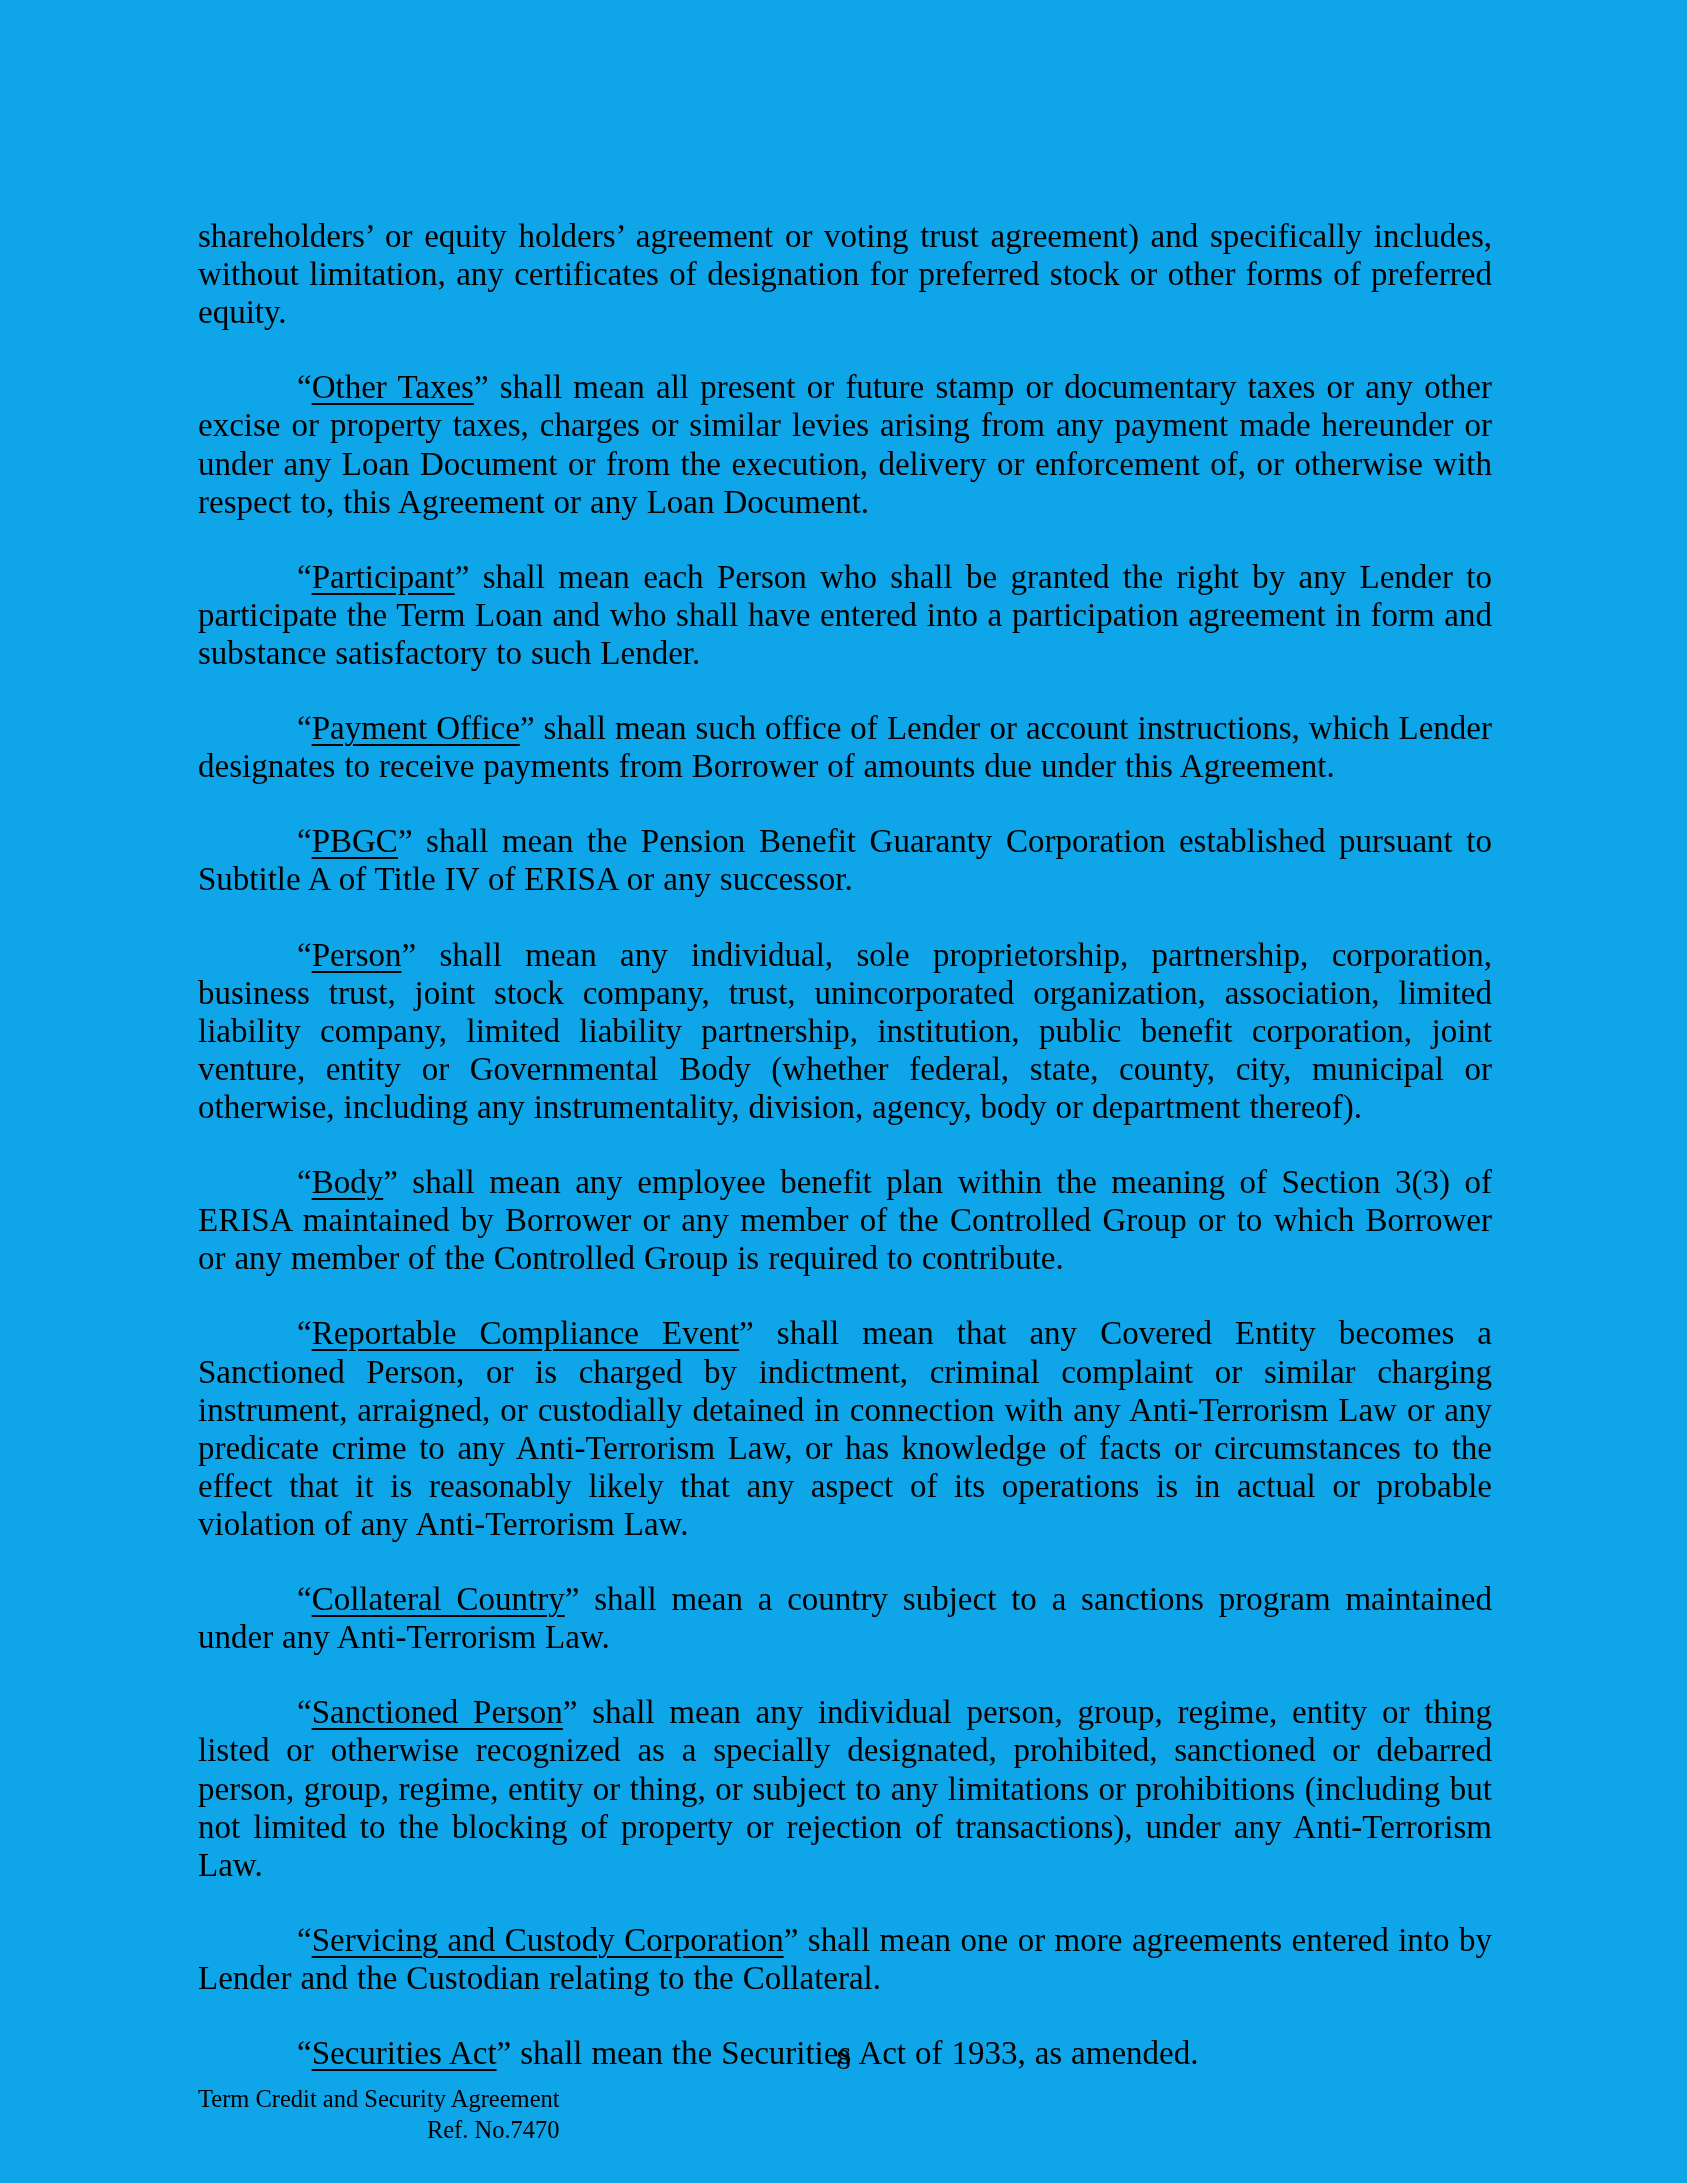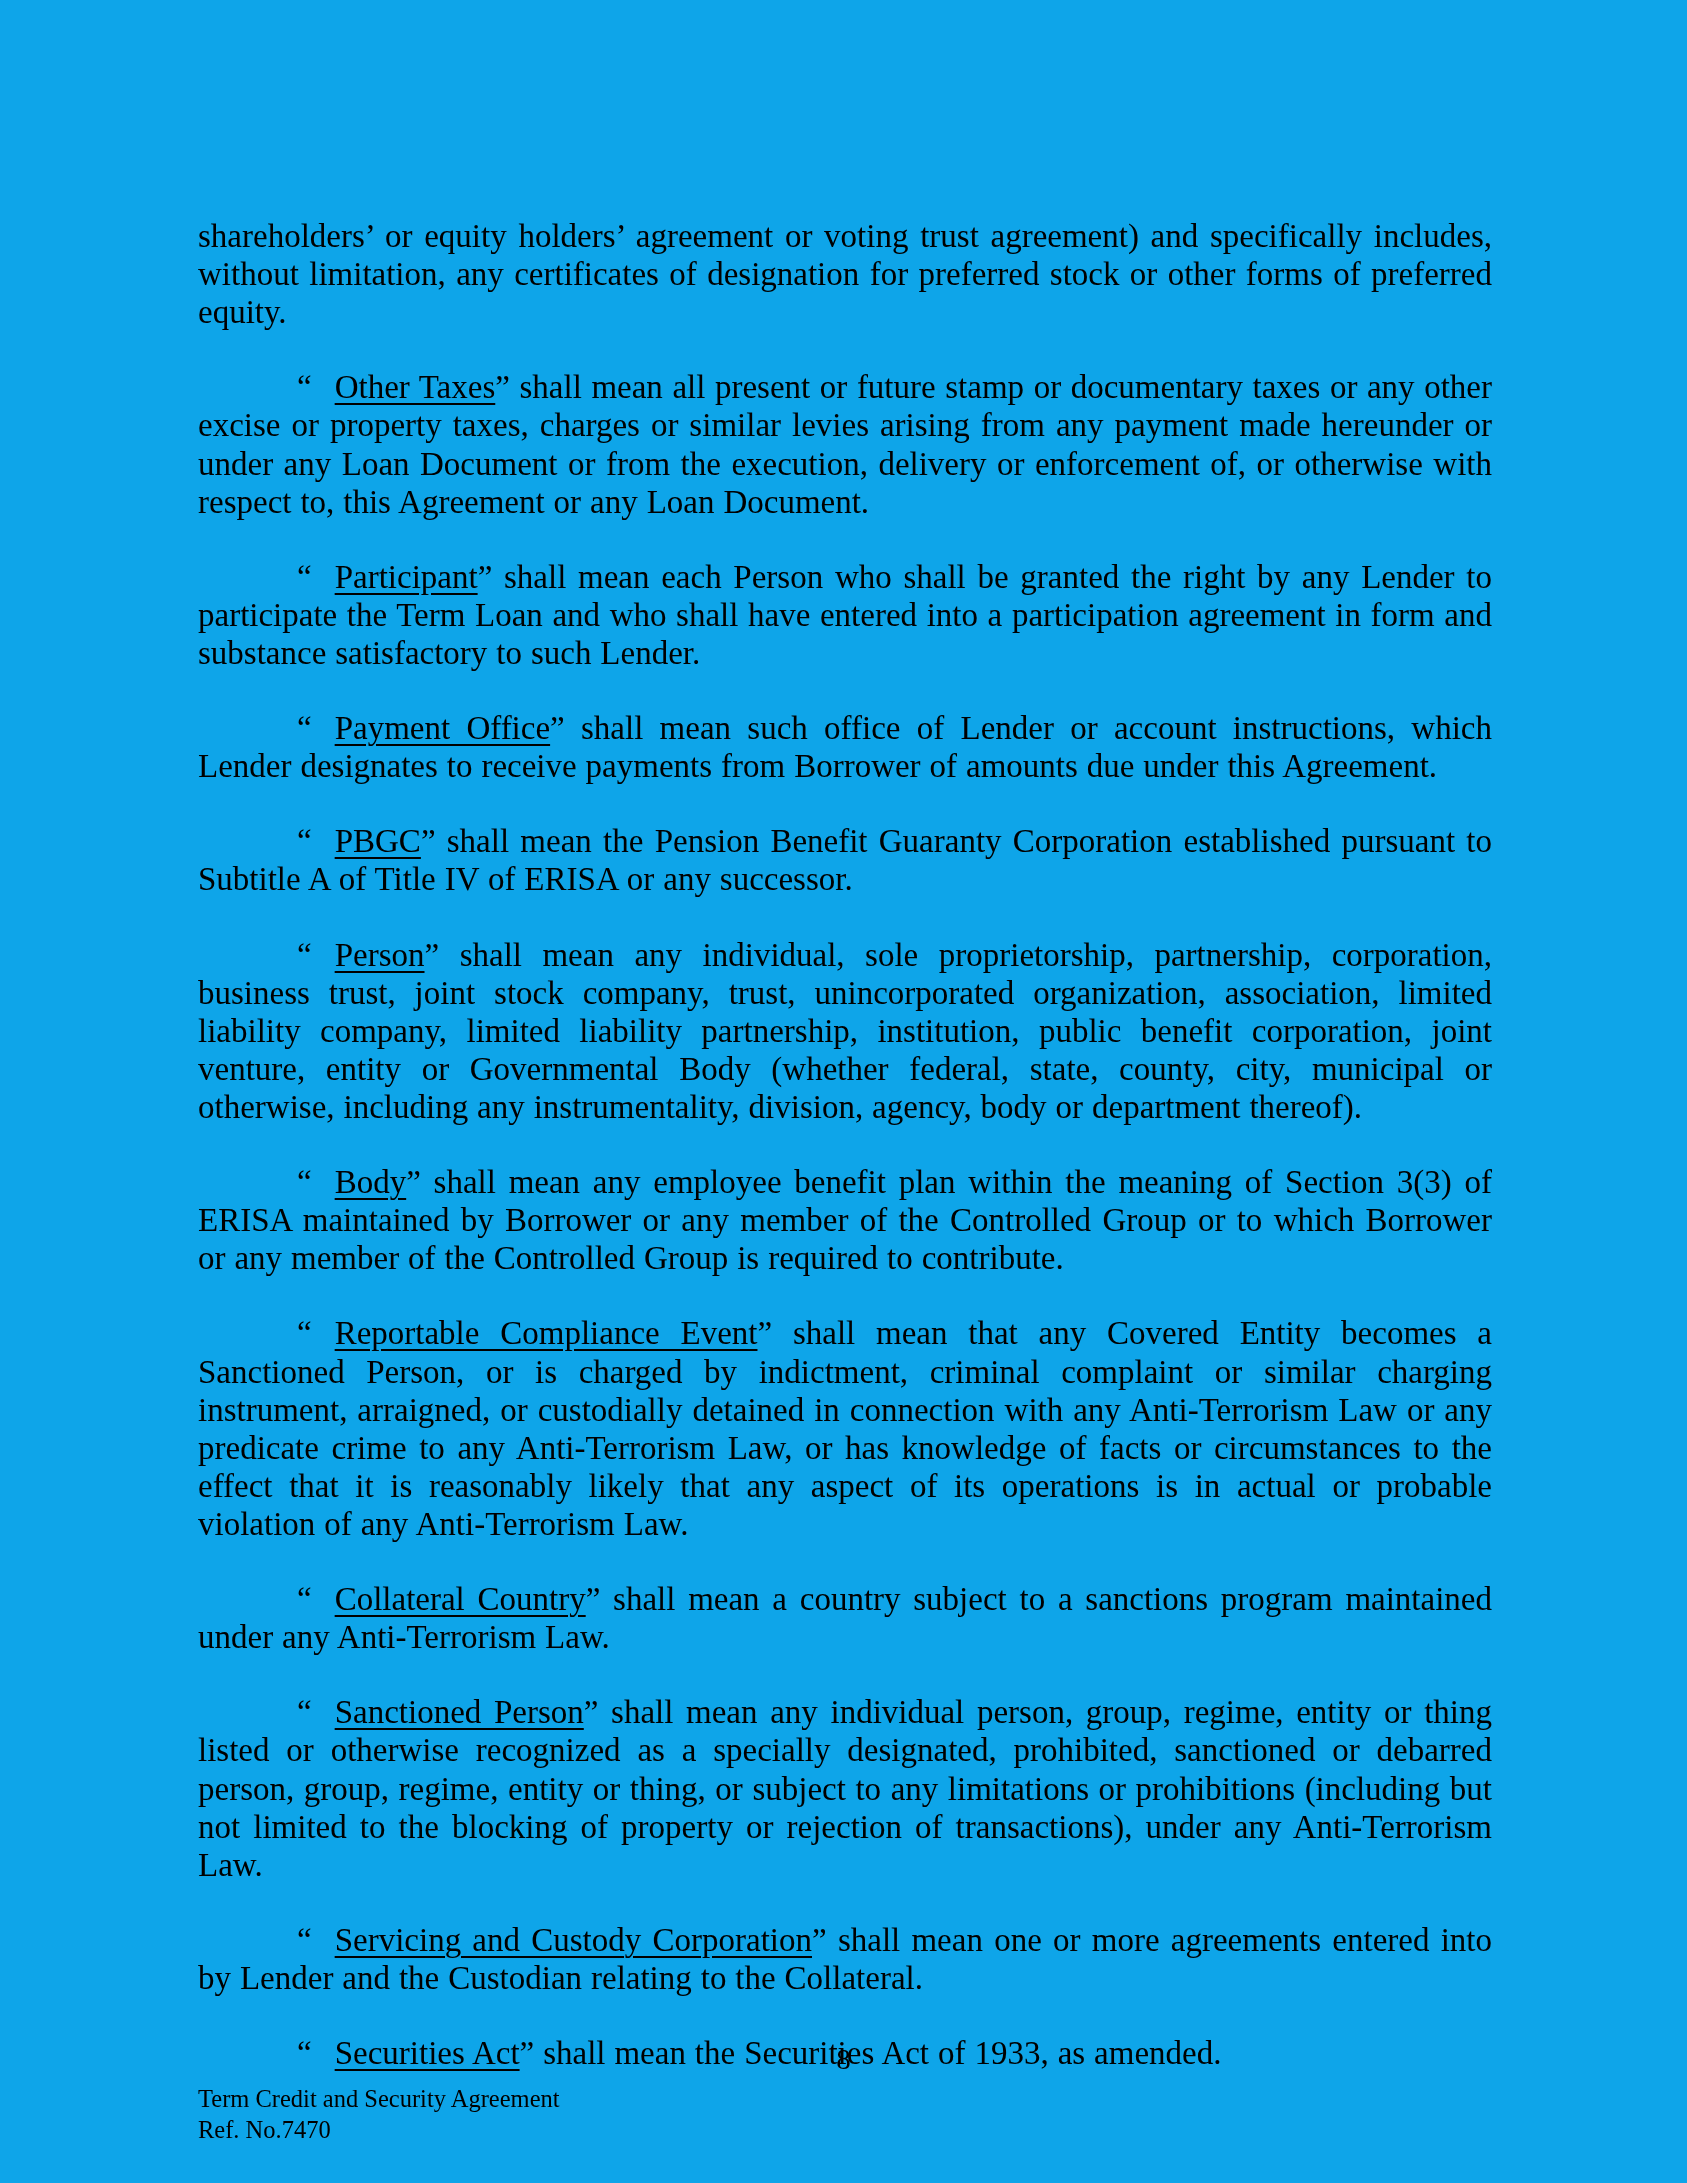--- a/index.html
+++ b/index.html
@@ -29,37 +29,36 @@
     margin: 0 0 37px 0;
     word-spacing: 0.7px;
   }
   p.para.indent {
     text-indent: 99px;
   }
   .term {
     text-decoration: underline;
     text-underline-offset: 4.6px;
     text-decoration-thickness: 2px;
-    margin-left: 23px;
   }
   .page-number {
     position: absolute;
     left: 0;
     right: 0;
     top: 2043px;
     text-align: center;
     font-size: 29px;
   }
   .footer-block {
     position: absolute;
     left: 198px;
     top: 2083px;
     font-size: 24.5px;
     line-height: 1.28;
-    text-align: left;
+    text-align: right;
   }
 </style>
 </head>
 <body>
 
 <div class="page">
 
   <div class="content">
       <p class="para">shareholders’ or equity holders’ agreement or voting trust agreement) and specifically includes, without limitation, any certificates of designation for preferred stock or other forms of preferred equity.</p>
       <p class="para indent">“<span class="term">Other Taxes</span>” shall mean all present or future stamp or documentary taxes or any other excise or property taxes, charges or similar levies arising from any payment made hereunder or under any Loan Document or from the execution, delivery or enforcement of, or otherwise with respect to, this Agreement or any Loan Document.</p>

